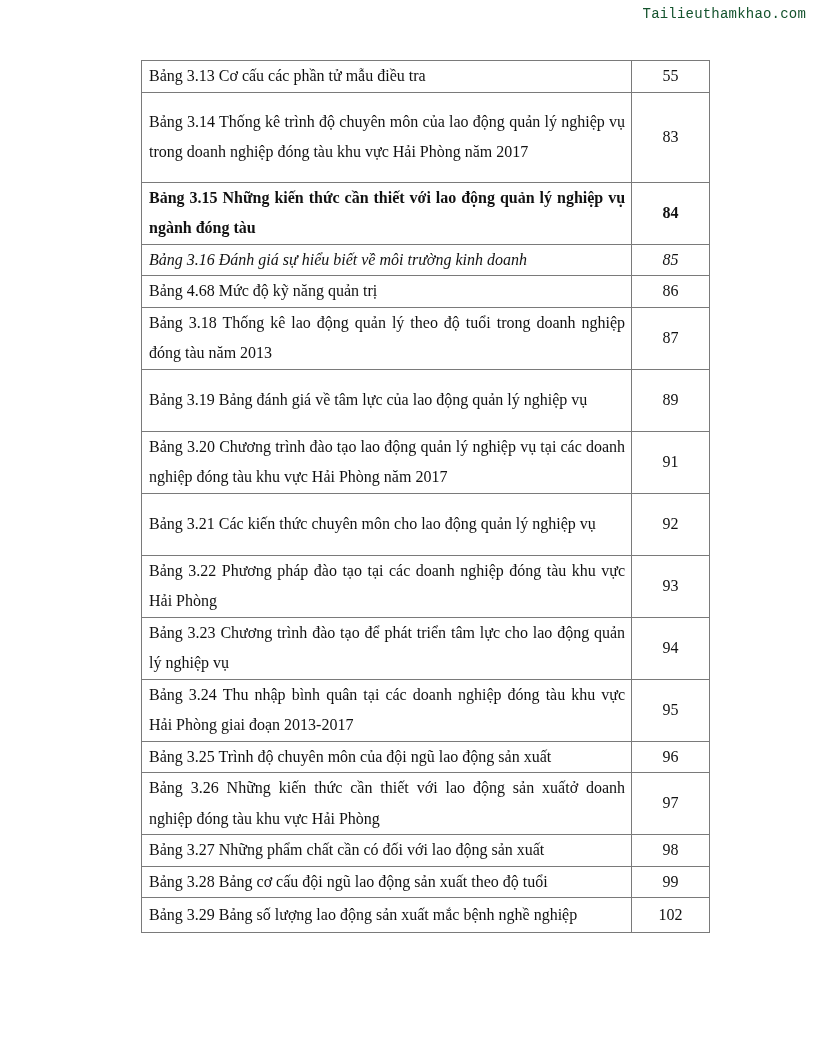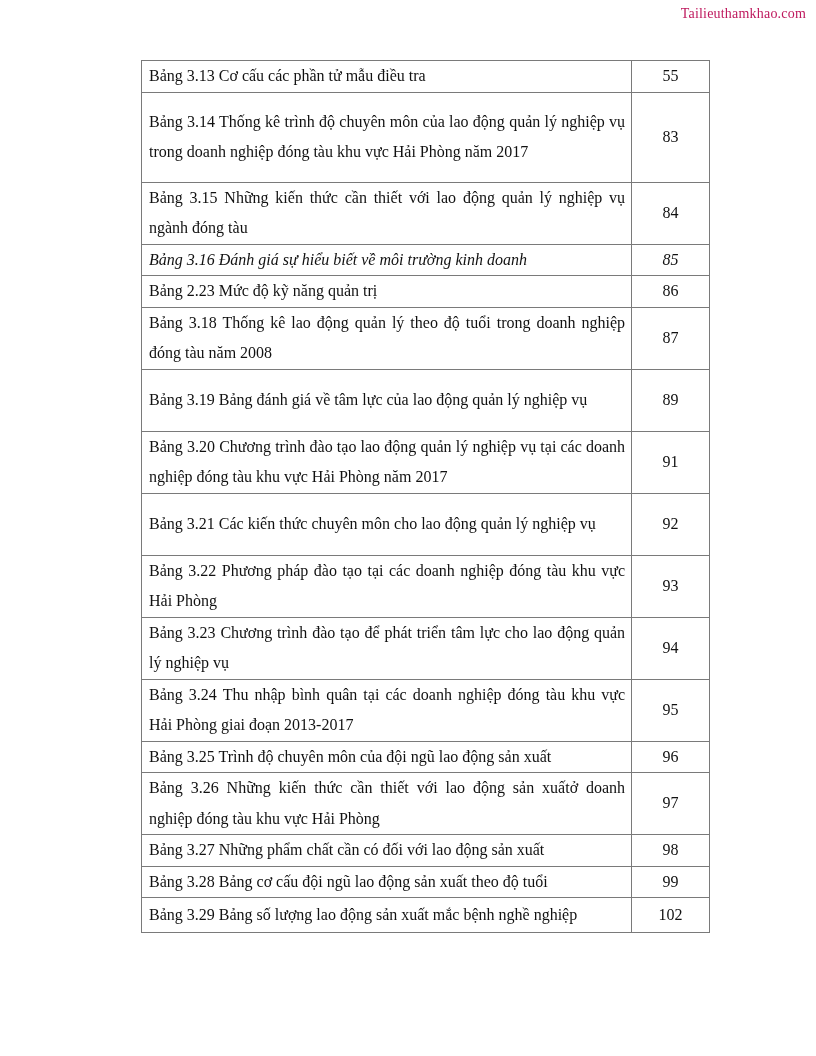--- a/index.html
+++ b/index.html
@@ -1,51 +1,51 @@
 <!DOCTYPE html>
 <html><head>
 <meta charset="utf-8">
 <style>
   html, body { margin: 0; padding: 0; background: #ffffff; }
   body { width: 816px; height: 1056px; position: relative; overflow: hidden; font-family: "Liberation Serif", "DejaVu Serif", serif; color: #111; }
-  .watermark { position: absolute; top: 6px; right: 10px; font-family: Liberation Serif, serif; font-size: 14px; color: #be185d; letter-spacing: 0.2px; }
+  .watermark { position: absolute; top: 6px; right: 10px; font-family: Liberation Mono, monospace; font-size: 14px; color: #14532d; letter-spacing: 0.2px; }
   table.toc { position: absolute; left: 141px; top: 60px; width: 569px; border-collapse: collapse; }
   table.toc td { border: 1px solid #7a7a7a; font-size: 16px; line-height: 30.5px; vertical-align: middle; }
   td.title { width: 477px; padding: 0 6px 0 7px; text-align: justify; text-align-last: left; }
   td.page { width: 77px; text-align: center; padding: 0; }
 </style>
 </head>
 <body>
 
 <div class="watermark">Tailieuthamkhao.com</div>
 
 <table class="toc">
   <tbody id="toc-body">
       <tr style="height: 30px;">
         <td class="title">Bảng 3.13 Cơ cấu các phần tử mẫu điều tra</td>
         <td class="page">55</td>
       </tr>
       <tr style="height: 90px;">
         <td class="title">Bảng 3.14 Thống kê trình độ chuyên môn của lao động quản lý nghiệp vụ trong doanh nghiệp đóng tàu khu vực Hải Phòng năm 2017</td>
         <td class="page">83</td>
       </tr>
-      <tr style="height: 62px;">
+      <tr style="height: 62px; font-weight: bold;">
         <td class="title">Bảng 3.15 Những kiến thức cần thiết với lao động quản lý nghiệp vụ ngành đóng tàu</td>
         <td class="page">84</td>
       </tr>
       <tr style="height: 30px; font-style: italic;">
         <td class="title">Bảng 3.16 Đánh giá sự hiểu biết về môi trường kinh doanh</td>
         <td class="page">85</td>
       </tr>
       <tr style="height: 31px;">
-        <td class="title">Bảng 2.23 Mức độ kỹ năng quản trị</td>
+        <td class="title">Bảng 4.68 Mức độ kỹ năng quản trị</td>
         <td class="page">86</td>
       </tr>
       <tr style="height: 61px;">
-        <td class="title">Bảng 3.18 Thống kê lao động quản lý theo độ tuổi trong doanh nghiệp đóng tàu năm 2008</td>
+        <td class="title">Bảng 3.18 Thống kê lao động quản lý theo độ tuổi trong doanh nghiệp đóng tàu năm 2013</td>
         <td class="page">87</td>
       </tr>
       <tr style="height: 62px;">
         <td class="title">Bảng 3.19 Bảng đánh giá về tâm lực của lao động quản lý nghiệp vụ</td>
         <td class="page">89</td>
       </tr>
       <tr style="height: 61px;">
         <td class="title">Bảng 3.20 Chương trình đào tạo lao động quản lý nghiệp vụ tại các doanh nghiệp đóng tàu khu vực Hải Phòng năm 2017</td>
         <td class="page">91</td>
       </tr>

